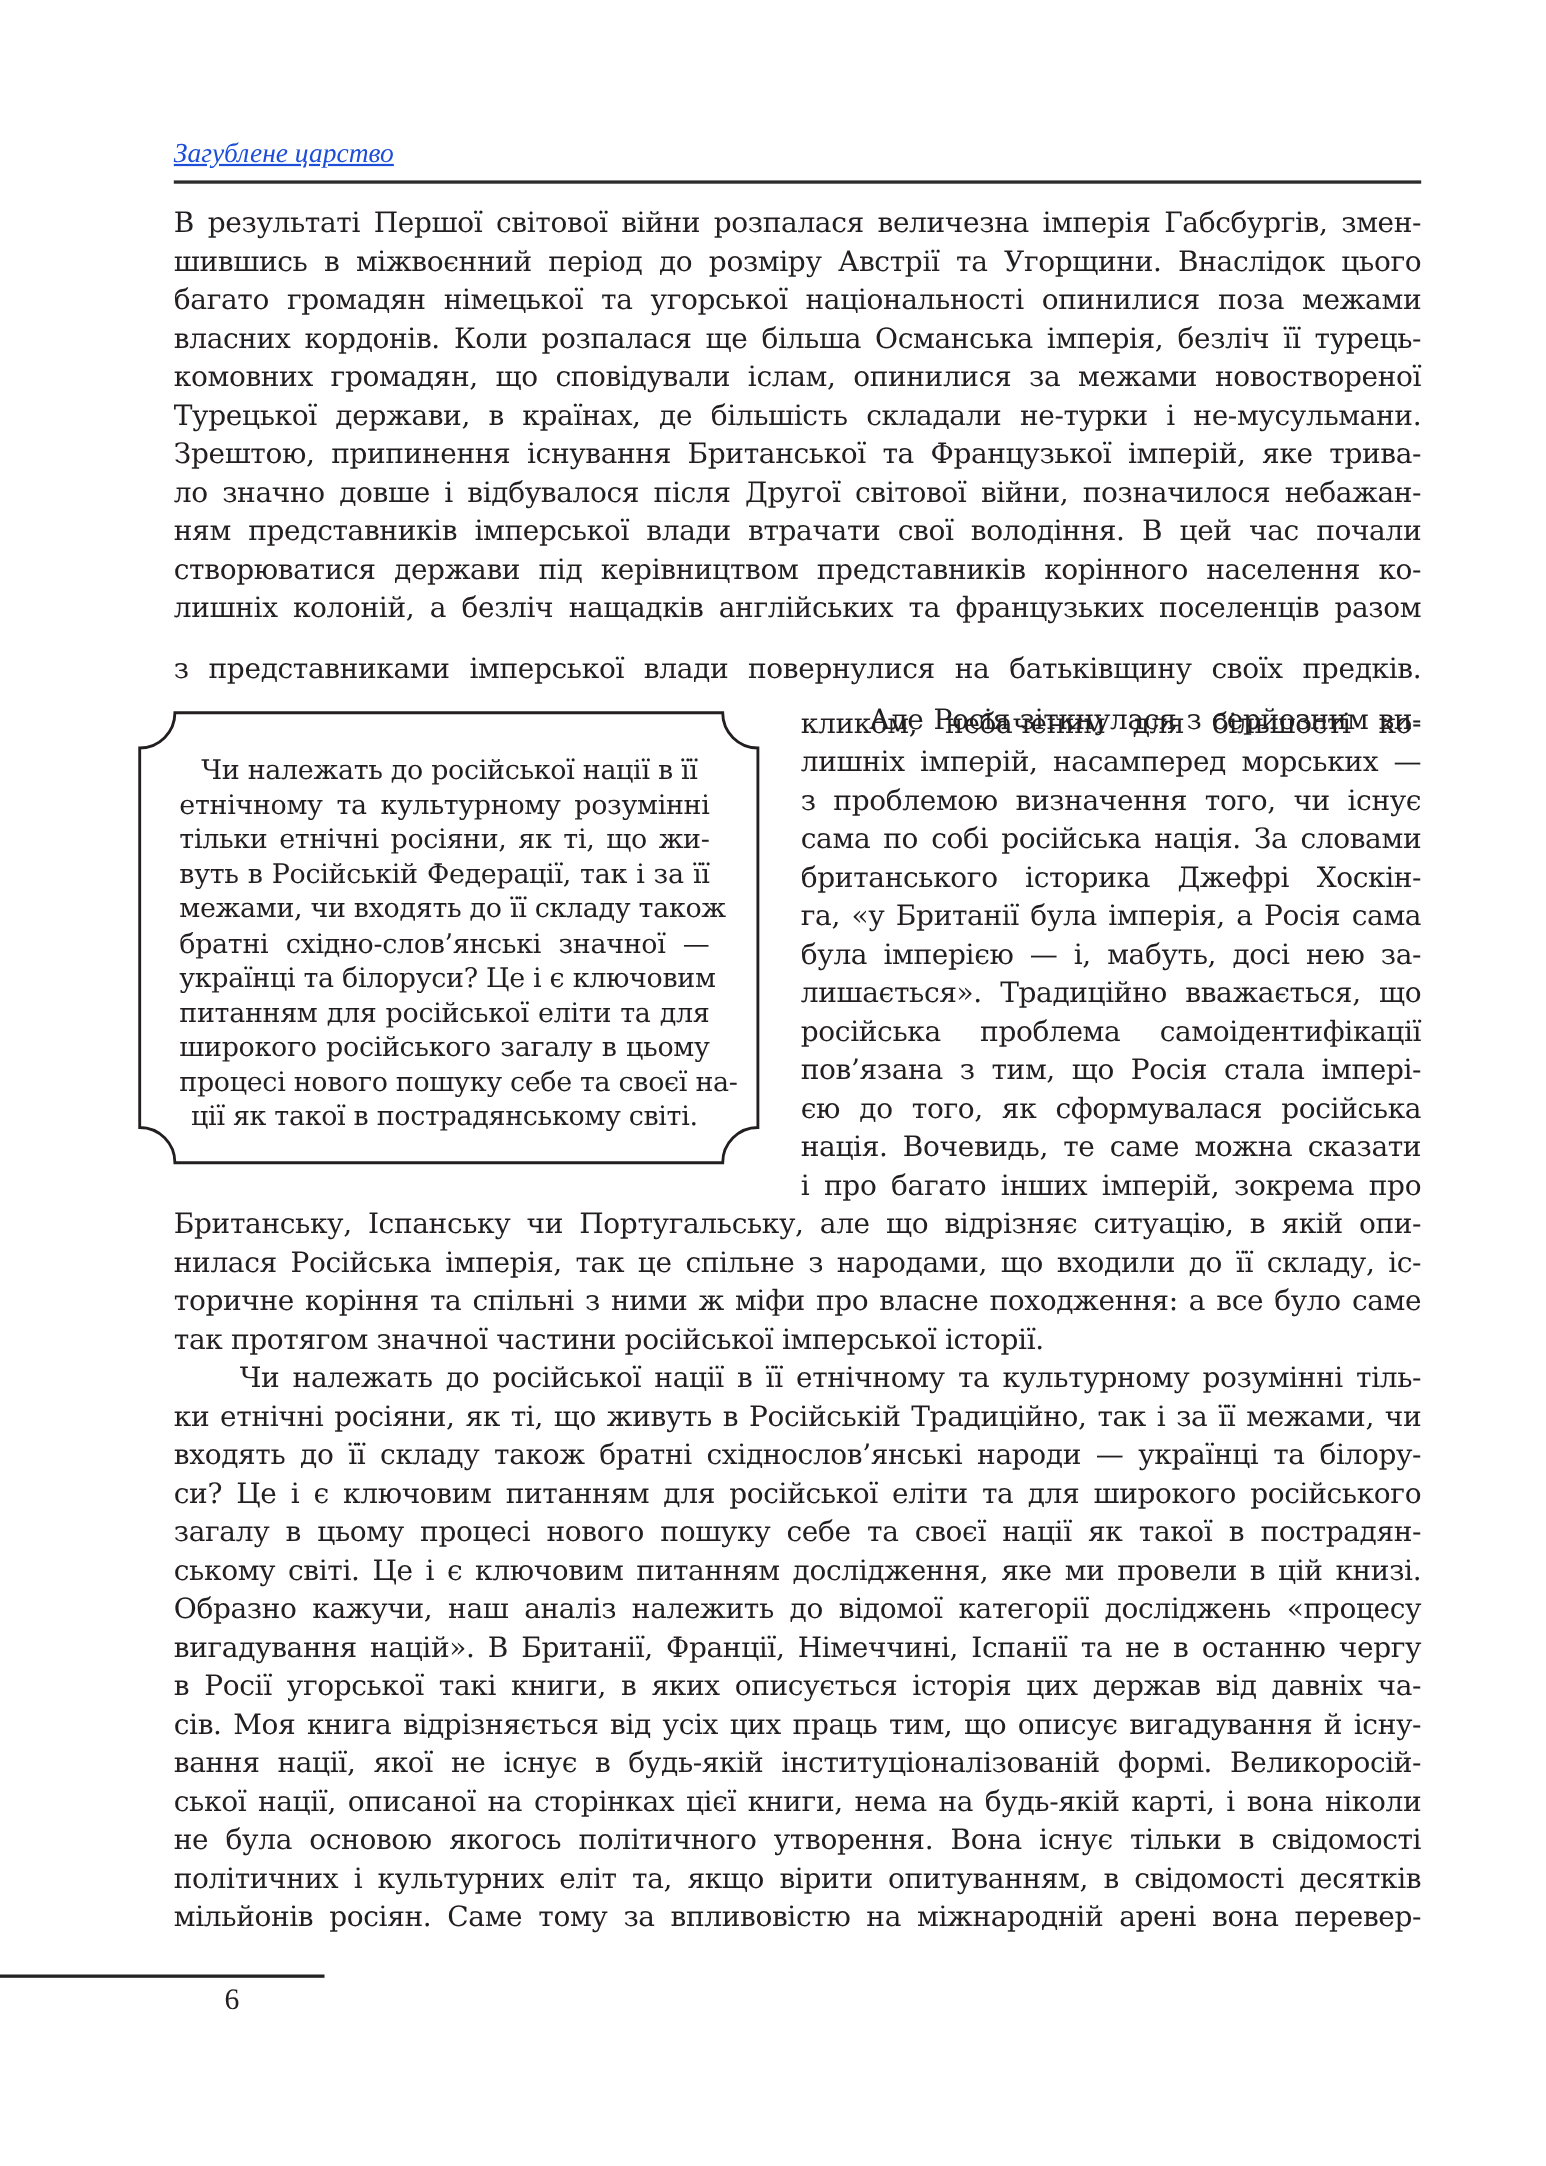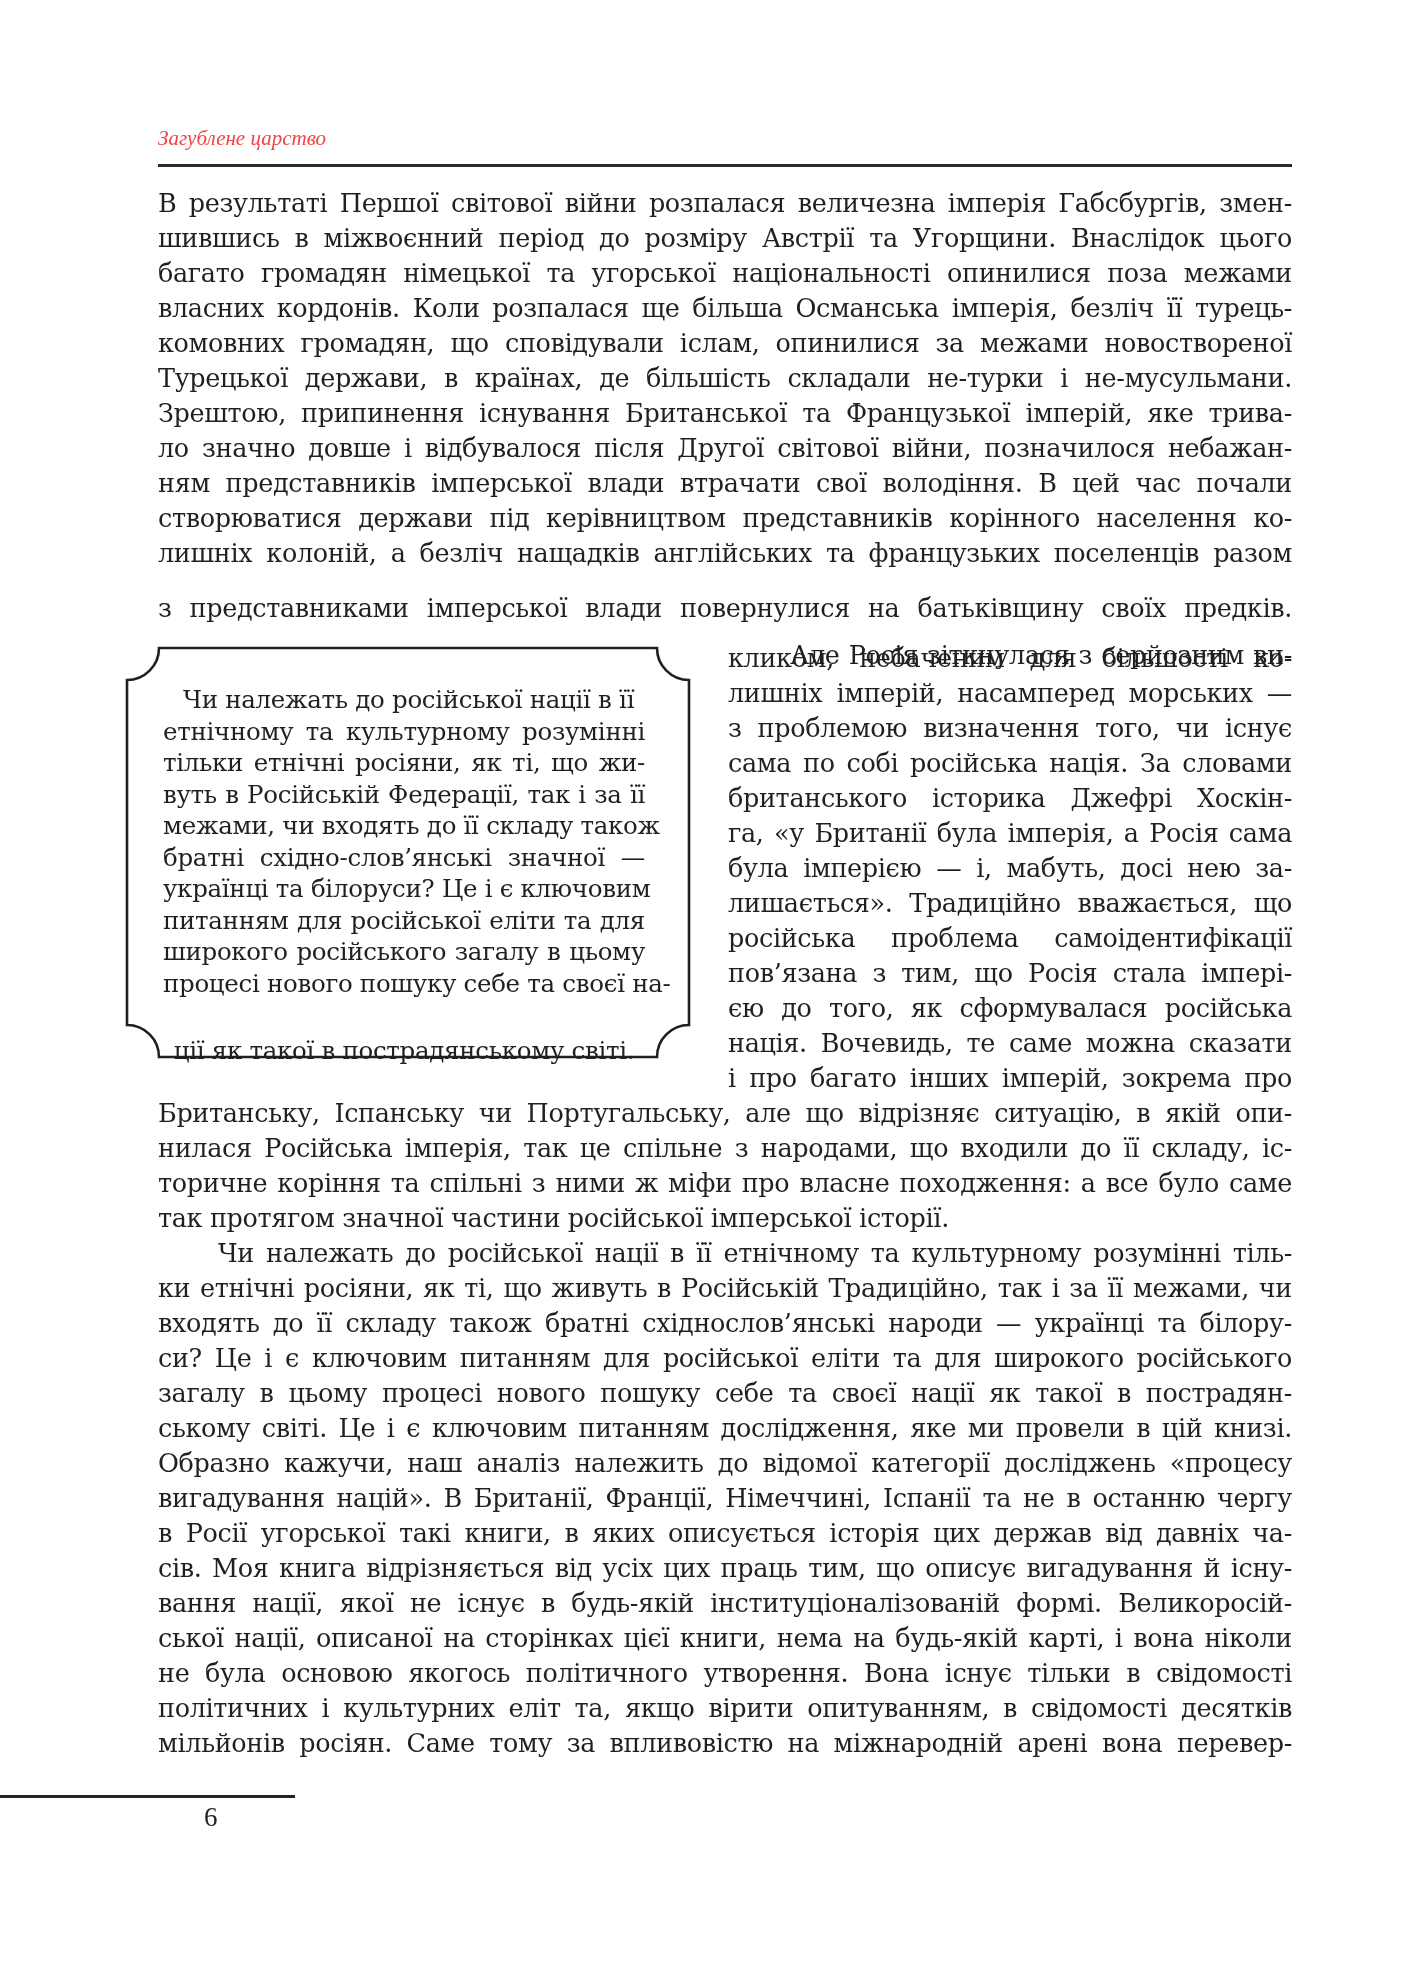--- a/index.html
+++ b/index.html
@@ -1,33 +1,33 @@
 <!DOCTYPE html>
 <html><head>
 <meta charset="utf-8">
 <style>
   html, body { margin: 0; padding: 0; background: #ffffff; }
   body { width: 1405px; height: 1969px; position: relative; overflow: hidden;
          font-family: "DejaVu Serif", "Liberation Serif", serif; color: #231f20; }
   .running-head { position: absolute; left: 158px; top: 126px;
          font-family: "Liberation Serif", "DejaVu Serif", serif; font-style: italic;
-         font-size: 21px; color: #ef4444; }
+         font-size: 25px; color: #1d4ed8; text-decoration: underline; }
   .head-rule { position: absolute; left: 158px; top: 164px; width: 1134px; height: 3px; background: #2b2b2b; }
   .line { position: absolute; height: 35px; white-space: nowrap;
           font-size: 25.5px; line-height: 35px; letter-spacing: -0.35px;
           text-align: justify; text-align-last: justify; }
   .line.last { text-align-last: left; }
   .full { left: 158px; width: 1134px; }
   .right { left: 728px; width: 564px; }
   .indent { text-indent: 60px; }
   .box { position: absolute; left: 125px; top: 646px; width: 566px; height: 413px; }
   .box svg { position: absolute; left: 0; top: 0; }
   .bline { position: absolute; white-space: nowrap; font-size: 24.5px; line-height: 31px; height: 31px;
            left: 38px; width: 482px; text-align: justify; text-align-last: justify; letter-spacing: -0.3px; }
-  .bline.center { text-align: center; text-align-last: center; margin-top: 36px; }
+  .bline.center { text-align: center; text-align-last: center; }
   .foot-rule { position: absolute; left: 0; top: 1795px; width: 295px; height: 3px; background: #222; }
   .page-num { position: absolute; left: 204px; top: 1802px; font-size: 27px;
               font-family: "Liberation Serif", "DejaVu Serif", serif; }
 </style>
 </head>
 <body>
 
 <div class="running-head">Загублене царство</div>
 <div class="head-rule"></div>
 

